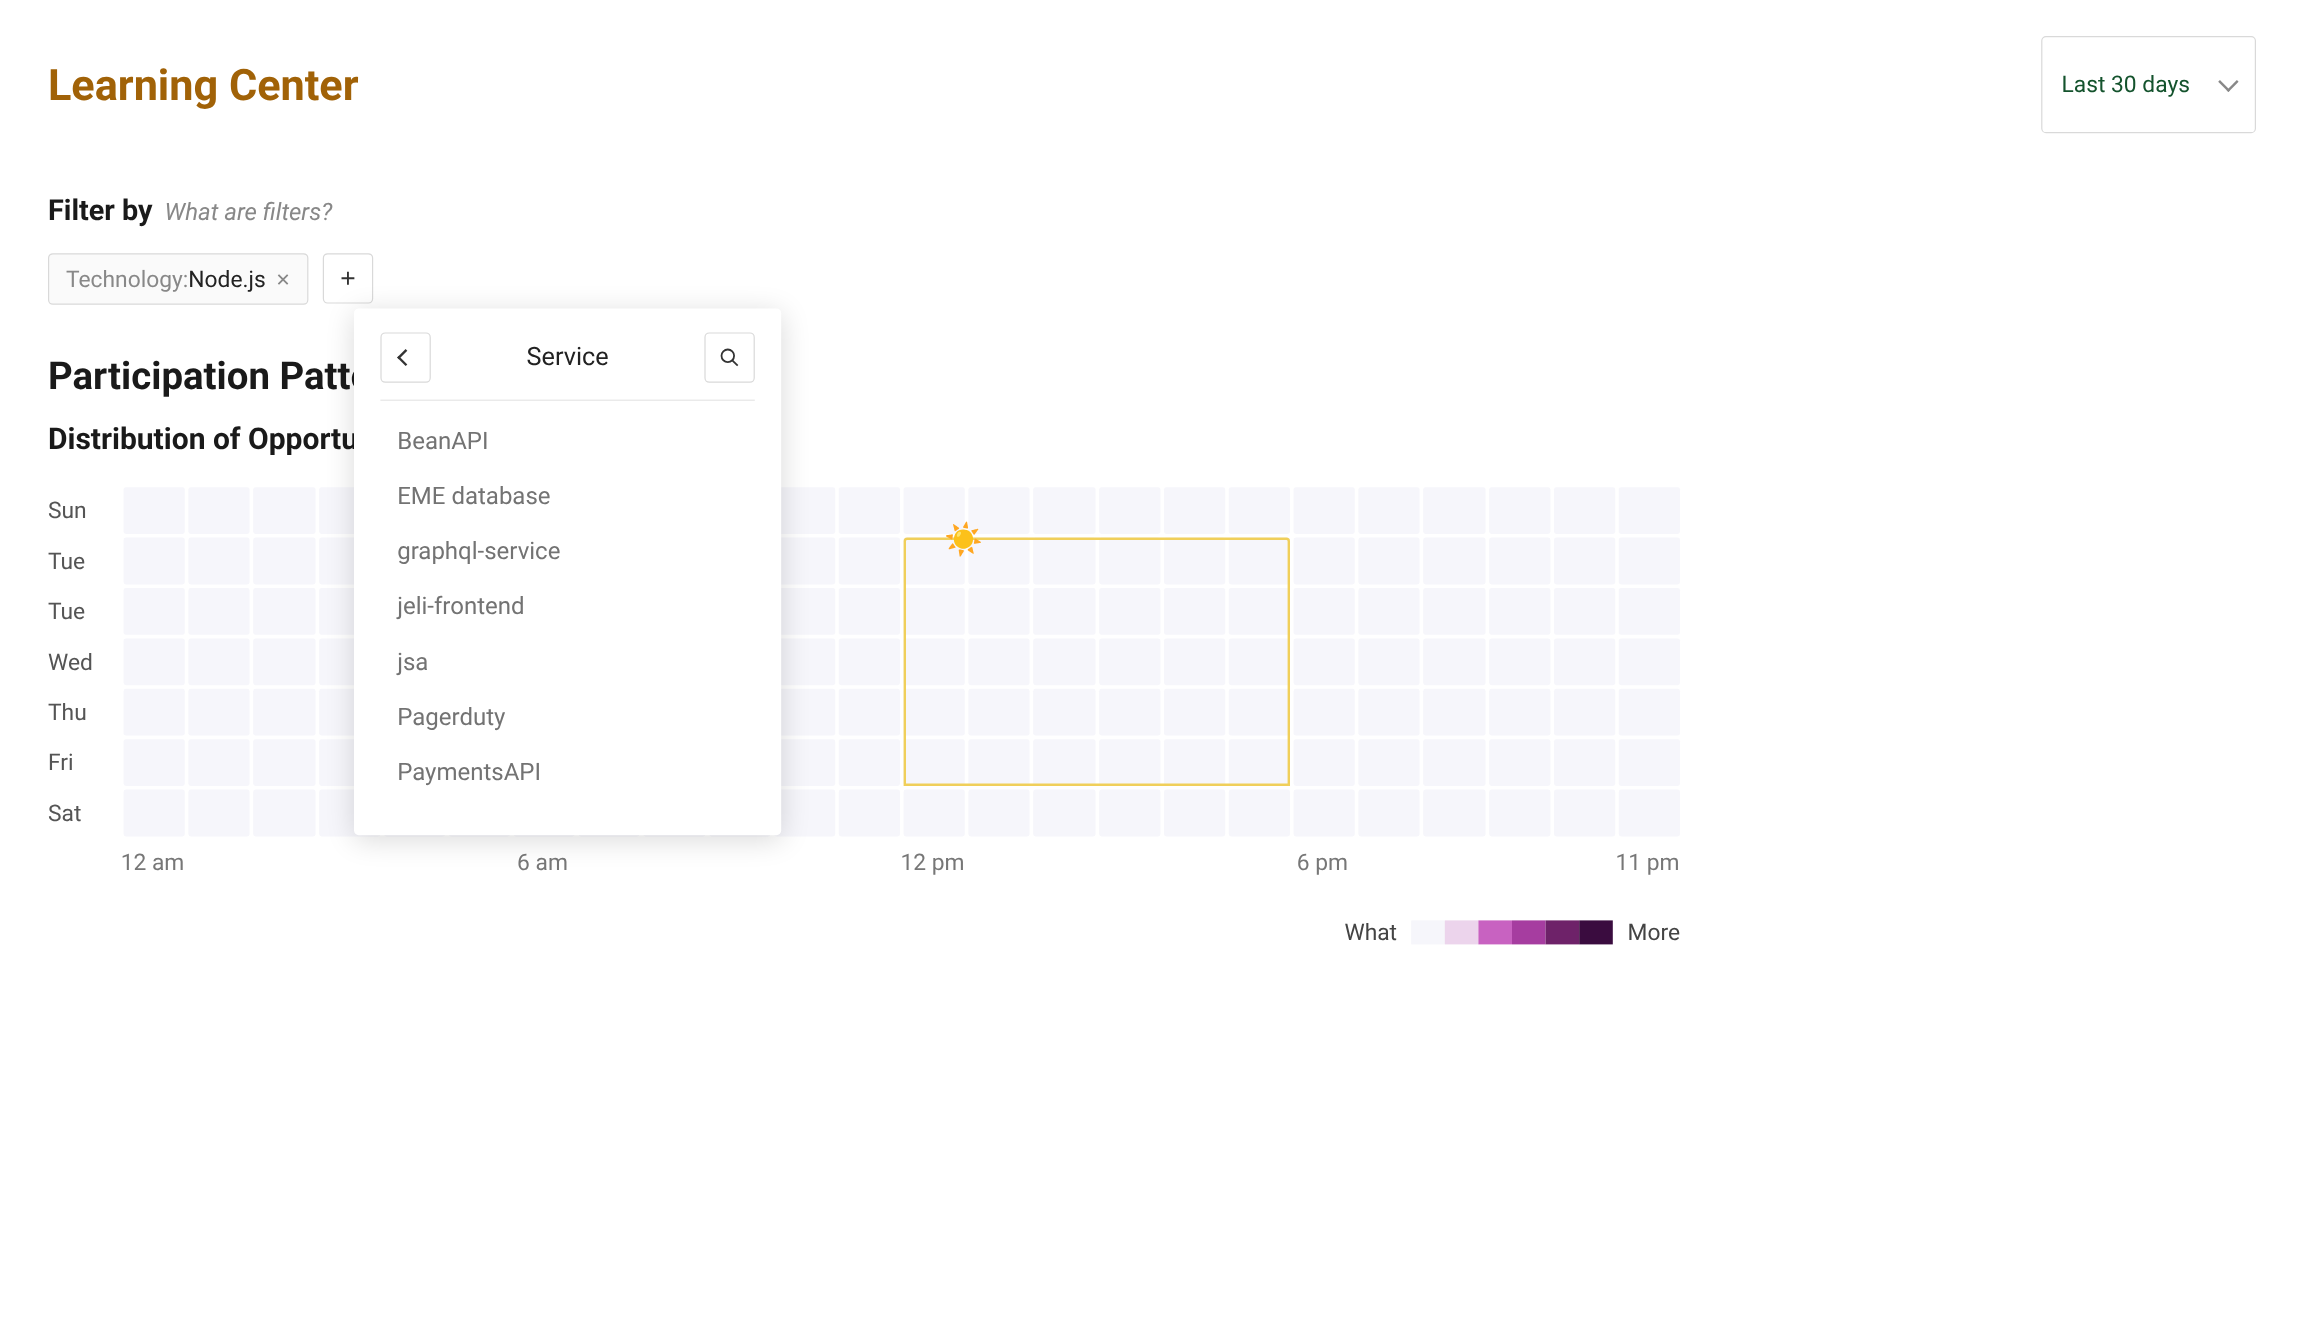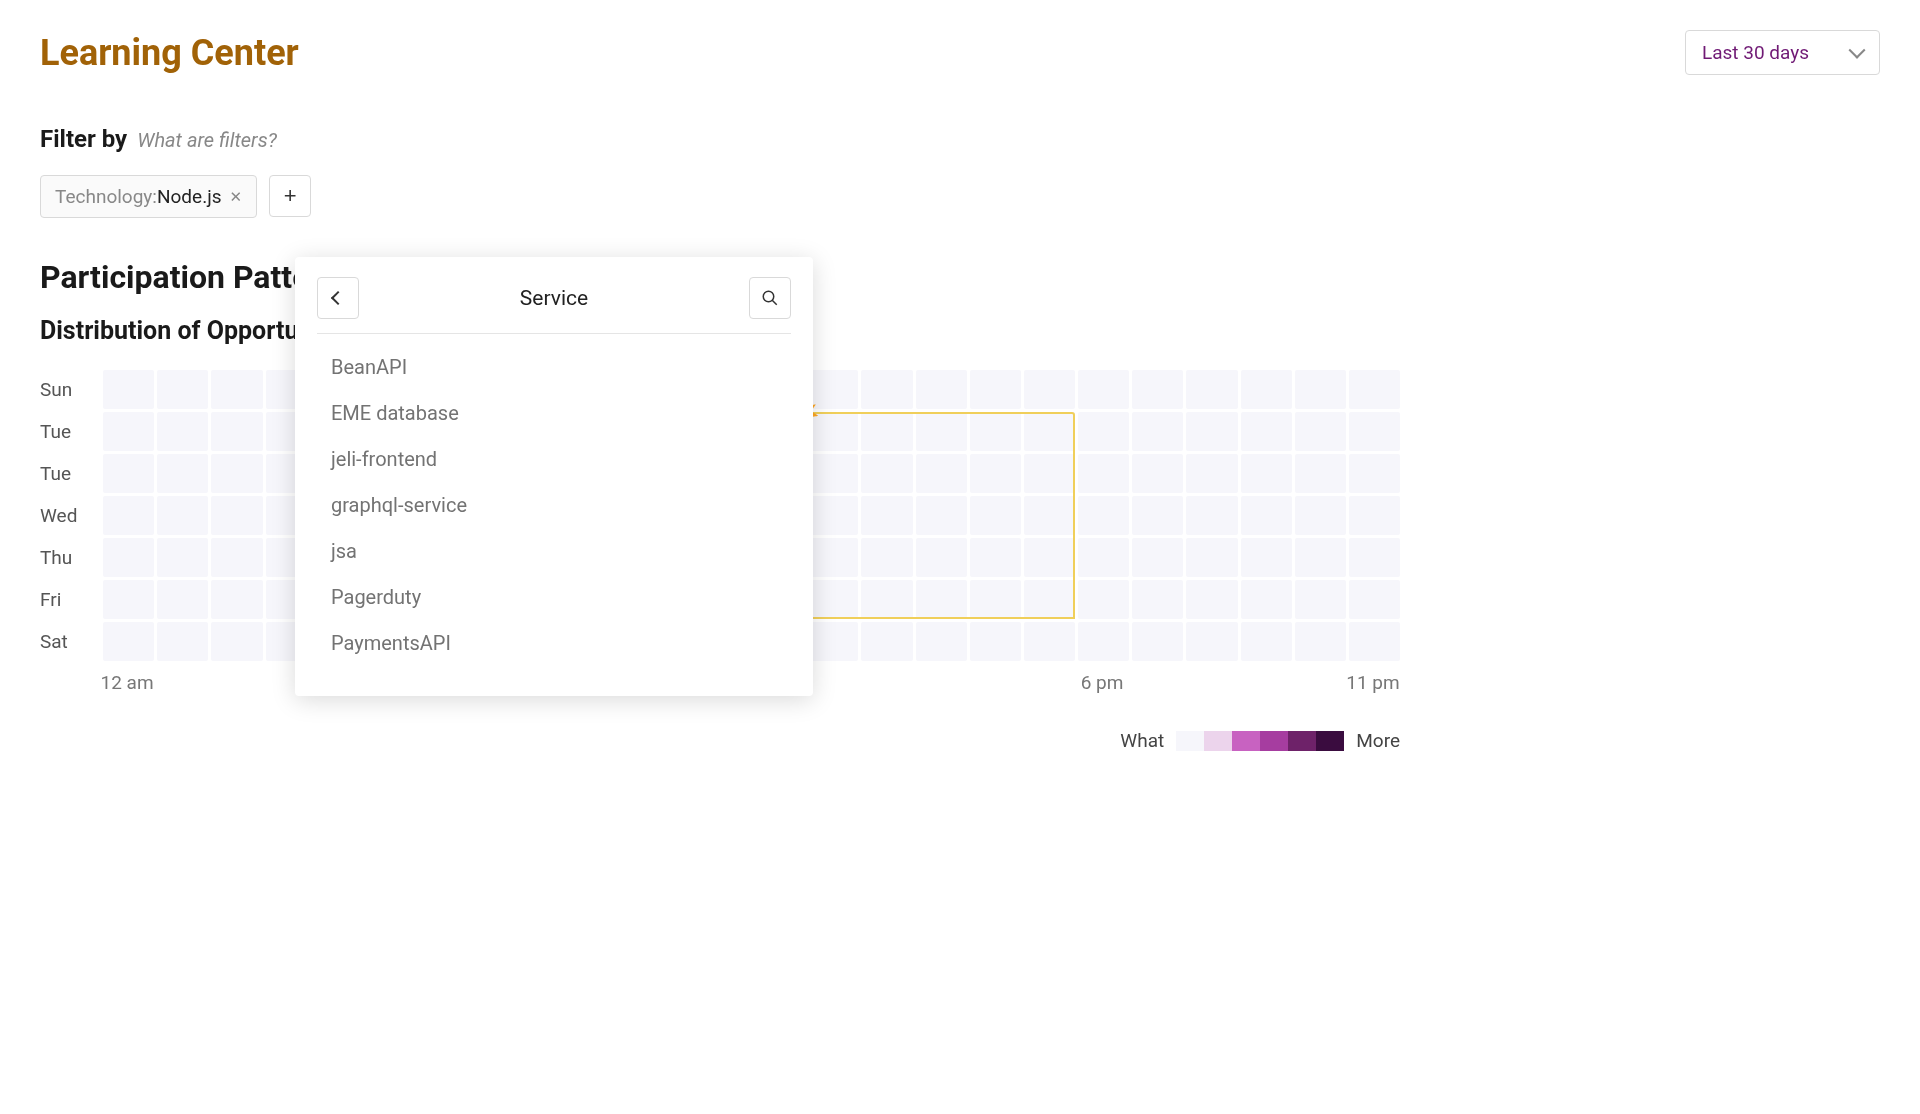--- a/index.html
+++ b/index.html
@@ -17,26 +17,26 @@
       margin-bottom: 50px;
     }
     .page-title {
       font-size: 36px;
       font-weight: 700;
       color: #a16207;
     }
     .date-select {
       display: flex;
       align-items: center;
-      gap: 42px;
+      gap: 26px;
       border: 1px solid #d9d9d9;
       border-radius: 4px;
-      padding: 10px 16px;
+      padding: 28px 16px;
       font-size: 19px;
-      color: #701a75;
+      color: #14532d;
       cursor: pointer;
       background: #fff;
     }
     .date-select .chev {
       width: 12px;
       height: 12px;
       border-right: 2px solid #888;
       border-bottom: 2px solid #888;
       transform: rotate(45deg) translate(-2px,-2px);
     }
@@ -168,21 +168,21 @@
     .legend-swatches span {
       width: 28px;
       height: 20px;
       display: inline-block;
     }
     
     .popover {
       position: absolute;
       left: 295px;
       top: 257px;
-      width: 518px;
+      width: 356px;
       background: #fff;
       border-radius: 4px;
       box-shadow: 0 4px 24px rgba(0,0,0,0.15);
       padding: 20px 22px 30px 22px;
       z-index: 10;
     }
     .popover-header {
       display: flex;
       align-items: center;
       justify-content: space-between;
@@ -467,19 +467,19 @@
     <button class="popover-btn">
       <svg viewBox="0 0 24 24" fill="none" stroke="#333" stroke-width="2">
         <circle cx="10" cy="10" r="7"></circle>
         <line x1="15" y1="15" x2="21" y2="21"></line>
       </svg>
     </button>
   </div>
   <ul class="popover-list" id="popover-list">
       <li>BeanAPI</li>
       <li>EME database</li>
+      <li>graphql-service</li>
       <li>jeli-frontend</li>
-      <li>graphql-service</li>
       <li>jsa</li>
       <li>Pagerduty</li>
       <li>PaymentsAPI</li>
     </ul>
 </div>
 
 </body></html>

